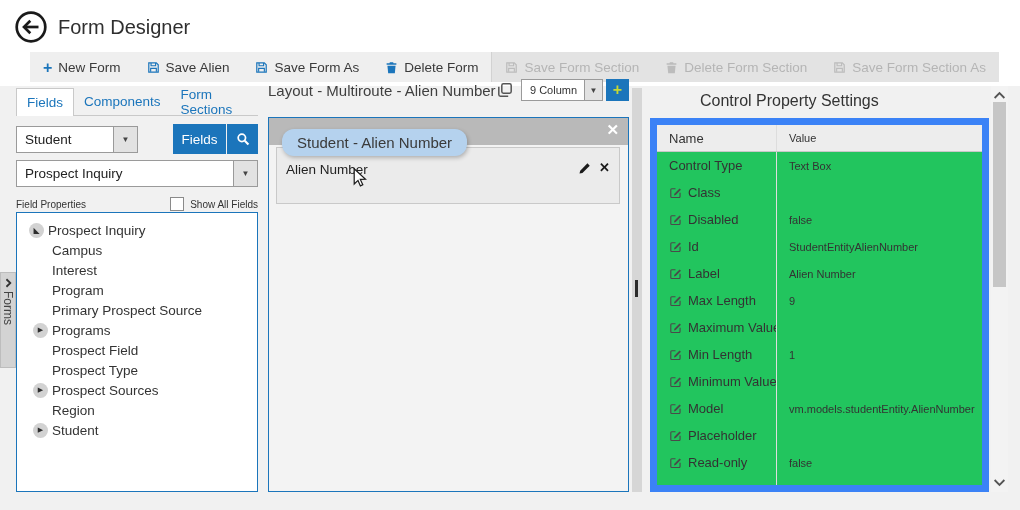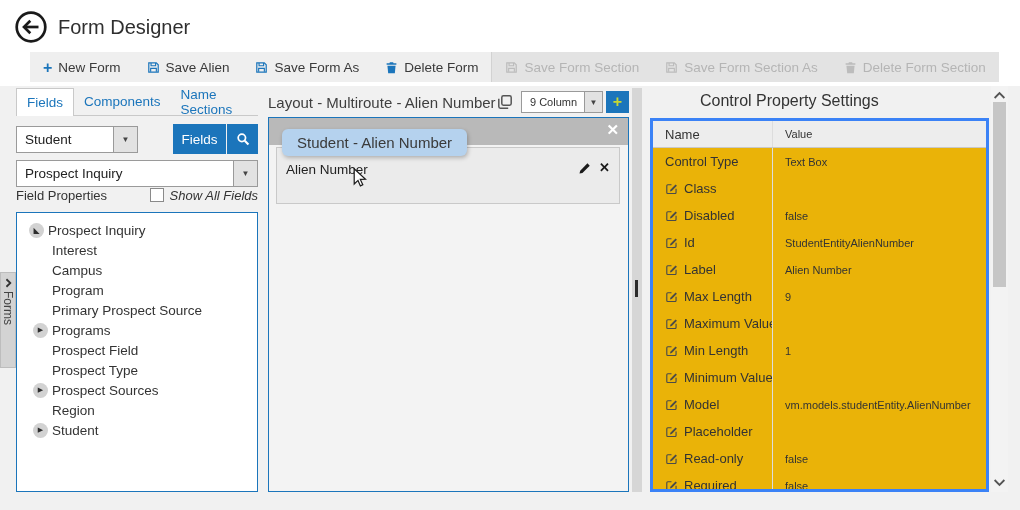--- a/index.html
+++ b/index.html
@@ -36,60 +36,60 @@
   .tab.active { background:#fff; border:1px solid #c9c9c9; border-bottom:none; margin-bottom:-1px; }
   .lp-row1 { margin-top:8px; display:flex; align-items:center; height:30px; }
   .select { display:flex; height:27px; background:#fff; border:1px solid #9a9a9a; cursor:pointer; }
   .sel-text { flex:1; font-size:13.5px; color:#222; padding:5px 8px 0 8px; white-space:nowrap; overflow:hidden; }
   .sel-arrow { width:24px; background:#e2e2e2; border-left:1px solid #9a9a9a; display:flex; align-items:center; justify-content:center; font-size:8px; color:#444; }
   .entity-select { width:122px; }
   .btn-fields { margin-left:auto; width:53px; height:30px; background:#1b75bb; color:#fff; font-size:13.5px; display:flex; align-items:center; justify-content:center; cursor:pointer; }
   .btn-search { width:31px; height:30px; background:#1b75bb; margin-left:1px; display:flex; align-items:center; justify-content:center; cursor:pointer; }
   .btn-search .ic { width:14px; height:14px; color:#fff; }
   .form-select { margin-top:6px; width:242px; }
-  .lp-row3 { display:flex; align-items:center; font-size:13px; color:#333; height:16px;justify-content:center; }
+  .lp-row3 { margin-top:9px; display:flex; align-items:center; font-size:10px; color:#333; height:16px;justify-content:center; }
   .checkbox { margin-left:auto; width:14px; height:14px; background:#fff; border:1px solid #8a8a8a; cursor:pointer; }
-  .cb-label { margin-left:6px;font-style:italic; }
+  .cb-label { margin-left:6px; }
   .tree-box { position:absolute; left:0; top:124px; right:0; bottom:0; border:1px solid #1b75bb; background:#fff; padding-top:7px; overflow:hidden; }
   .trow { height:20px; display:flex; align-items:center; font-size:13.5px; color:#333; cursor:pointer; }
   .trow.lvl0 { padding-left:12px; }
   .trow.lvl1 { padding-left:16px; }
   .texp { width:15px; height:15px; border-radius:50%; background:#d2d2d2; display:flex; align-items:center; justify-content:center; margin-right:4px; flex:0 0 15px; font-size:7px; color:#2e2e2e; }
   .texp.open { font-size:8px; }
   .tspace { width:19px; flex:0 0 19px; }
   .tlabel { white-space:nowrap; }
 
   
-  .layout-title-row { left:268px; top:90px; width:361px; height:24px; display:flex; align-items:center; }
+  .layout-title-row { left:268px; top:78px; width:361px; height:24px; display:flex; align-items:center; }
   .layout-title { font-size:15px; color:#3f3f3f; white-space:nowrap; }
   .copy-ic { margin-left:auto; width:16px; height:16px; color:#555; cursor:pointer; }
   .col-select { width:82px; height:22px; margin-left:8px; }
   .col-select .sel-text { font-size:11px; padding-top:4px; color:#333; }
   .col-select .sel-arrow { width:18px; }
   .btn-add { width:23px; height:22px; background:#1b75bb; margin-left:3px; display:flex; align-items:center; justify-content:center; cursor:pointer; }
   .btn-add span { color:#c6d832; font-size:16px; font-weight:bold; line-height:16px; }
   .layout-box { left:268px; top:117px; width:361px; height:375px; border:1px solid #1b75bb; background:#f3f3f3; }
   .section-header { position:absolute; left:0; top:0; right:0; height:27px; background:#b9b9b9; }
   .section-close { position:absolute; right:9px; top:4px; color:#fff; font-size:15px; font-weight:bold; line-height:16px; cursor:pointer; }
   .field-row { position:absolute; left:7px; top:29px; right:8px; height:57px; background:#ebebeb; border:1px solid #c9c9c9; cursor:grab; }
   .field-caret { position:absolute; left:10px; top:0px; font-size:8px; color:#111; }
   .field-label { position:absolute; left:9px; top:14px; font-size:13.5px; color:#222; }
   .field-edit { position:absolute; right:27px; top:13px; width:14px; height:14px; color:#1a1a1a; cursor:pointer; }
   .field-del { position:absolute; right:9px; top:12px; font-size:13px; font-weight:bold; color:#1a1a1a; cursor:pointer; }
   .cursor-g { position:absolute; left:76px; top:20px; width:15px; height:21px; }
-  .drag-tooltip { position:absolute; left:13px; top:11px; height:27px; padding:0 15px; background:#b5d2ee; border-radius:6px; display:flex; align-items:center; font-size:15px; color:#3a3a3a; box-shadow:1px 2px 4px rgba(0,0,0,.25); white-space:nowrap; }
+  .drag-tooltip { position:absolute; left:13px; top:11px; height:27px; padding:0 15px; background:#b5d2ee; border-radius:12px; display:flex; align-items:center; font-size:15px; color:#3a3a3a; box-shadow:1px 2px 4px rgba(0,0,0,.25); white-space:nowrap; }
 
   
   .splitter { left:632px; top:88px; width:10px; height:404px; background:#d6d6d6; cursor:col-resize; }
   .splitter .handle { position:absolute; left:3px; top:192px; width:3px; height:17px; background:#2b2b2b; }
 
   
   .props-panel { left:650px; top:88px; width:339px; height:404px; }
   .props-title { font-size:16px; color:#333; padding:4px 0 0 6px;margin-left:44px; }
-  .props-table { position:absolute; left:0; top:30px; right:0; bottom:0; border:3px solid #3b82f6; background:#eab308; overflow:hidden; }
+  .props-table { position:absolute; left:0; top:30px; right:0; bottom:0; border:7px solid #3b82f6; background:#22c55e; overflow:hidden; }
   .prow { display:flex; height:27px; align-items:center; font-size:13px; color:#333; }
   .prow.phead { background:#ededed; border-bottom:1px solid #c8c8c8; }
   .pname { width:120px; flex:0 0 120px; padding-left:12px; display:flex; align-items:center; gap:6px; border-right:1px solid #ddd; height:100%; overflow:hidden; white-space:nowrap; }
   .pvalue { flex:1; padding-left:12px; height:100%; display:flex; align-items:center; font-size:11px; white-space:nowrap; overflow:hidden; }
   .pedit { width:13px; height:13px; color:#4a4a4a; flex:0 0 13px; cursor:pointer; }
 
   
   .vscroll { left:991px; top:86px; width:17px; height:406px; background:#f3f3f3; }
   .vs-arrow { position:absolute; left:2px; width:13px; height:13px; color:#555; cursor:pointer; }
   .vs-up { top:3px; }
@@ -176,45 +176,45 @@
     </div>
     <div class="tgroup disabled">
       <div class="tbtn">
         <svg class="ic">
             <use href="#i-save"></use>
           </svg>
         <span>Save Form Section</span>
       </div>
       <div class="tbtn">
         <svg class="ic">
+            <use href="#i-trash"></use>
+          </svg>
+        <span>Delete Form Section</span>
+      </div>
+      <div class="tbtn">
+        <svg class="ic">
             <use href="#i-save"></use>
           </svg>
         <span>Save Form Section As</span>
-      </div>
-      <div class="tbtn">
-        <svg class="ic">
-            <use href="#i-trash"></use>
-          </svg>
-        <span>Delete Form Section</span>
       </div>
     </div>
   </div>
 
   <div class="abs side-tab">
     <svg class="chev" viewBox="0 0 8 12">
         <use href="#i-chev-right"></use>
       </svg>
     <span class="vlabel">Forms</span>
   </div>
 
   <div class="abs left-panel">
     <div class="tabs">
       <div class="tab active">Fields</div>
       <div class="tab">Components</div>
-      <div class="tab">Name Sections</div>
+      <div class="tab">Form Sections</div>
     </div>
     <div class="lp-row1">
       <div class="select entity-select">
         <span class="sel-text">Student</span>
         <span class="sel-arrow">▼</span>
       </div>
       <div class="btn-fields">Fields</div>
       <div class="btn-search">
         <svg class="ic">
             <use href="#i-search"></use>
@@ -230,25 +230,25 @@
       <span class="checkbox"></span>
       <span class="cb-label">Show All Fields</span>
     </div>
     <div class="tree-box">
       <div class="trow lvl0">
         <span class="texp open">◣</span>
         <span class="tlabel">Prospect Inquiry</span>
       </div>
       <div class="trow lvl1">
         <span class="tspace"></span>
+        <span class="tlabel">Campus</span>
+      </div>
+      <div class="trow lvl1">
+        <span class="tspace"></span>
         <span class="tlabel">Interest</span>
-      </div>
-      <div class="trow lvl1">
-        <span class="tspace"></span>
-        <span class="tlabel">Campus</span>
       </div>
       <div class="trow lvl1">
         <span class="tspace"></span>
         <span class="tlabel">Program</span>
       </div>
       <div class="trow lvl1">
         <span class="tspace"></span>
         <span class="tlabel">Primary Prospect Source</span>
       </div>
       <div class="trow lvl1">

